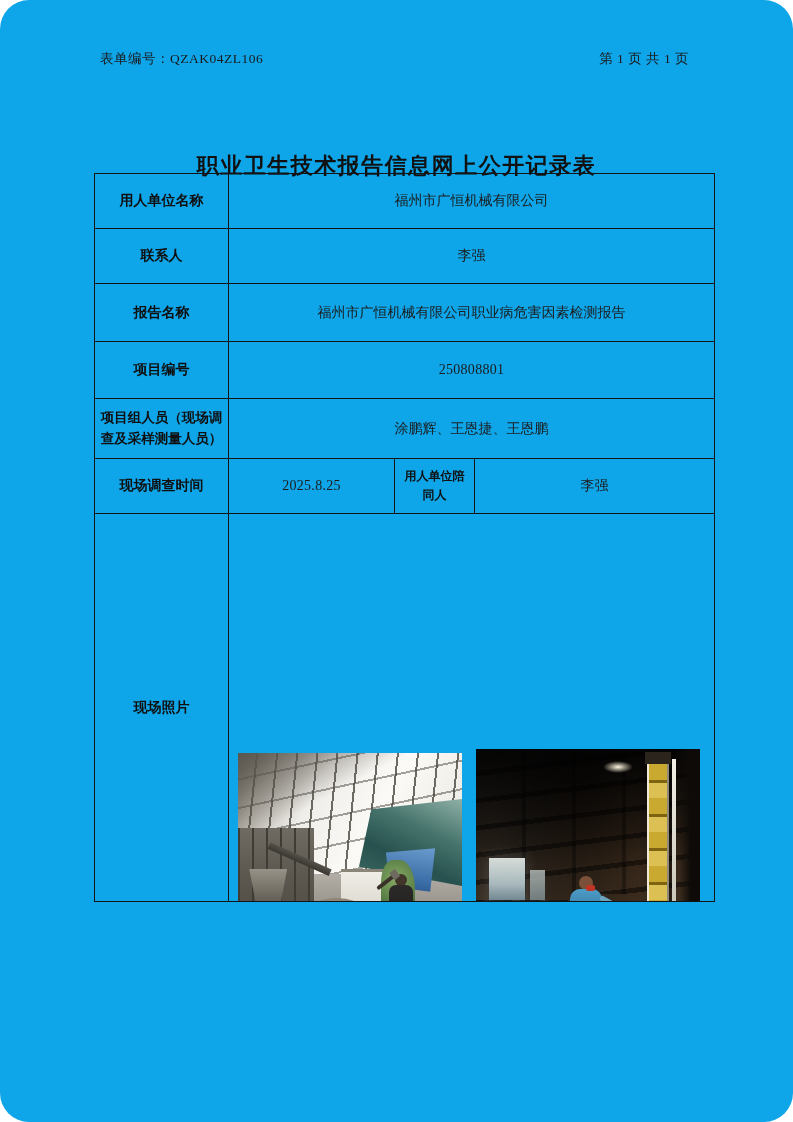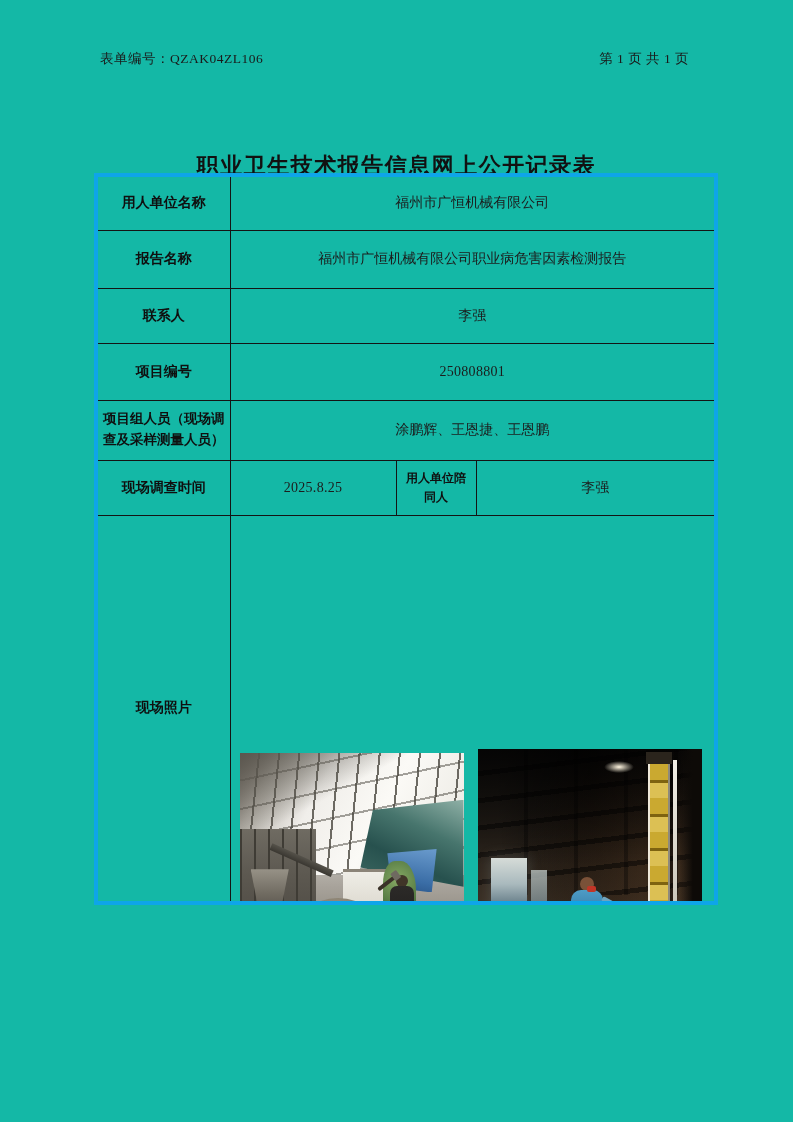--- a/index.html
+++ b/index.html
@@ -1,35 +1,35 @@
 <!DOCTYPE html>
 <html><head>
 <meta charset="utf-8">
 <style>
   html,body{margin:0;padding:0;background:#ffffff;}
   .page{
-    position:relative;width:793px;height:1122px;margin:0 auto;background:#14b8a6;
-    font-family:"Liberation Serif","DejaVu Serif",serif;color:#1a1a1a;overflow:hidden;
+    position:relative;width:793px;height:1122px;margin:0 auto;background:#0ea5e9;
+    font-family:"Liberation Serif","DejaVu Serif",serif;color:#1a1a1a;overflow:hidden;border-radius:29px;
   }
   
   .header-row{
     position:absolute;left:100px;right:104px;top:50px;
     display:flex;justify-content:space-between;align-items:baseline;
     font-size:13.5px;letter-spacing:.5px;
   }
   
   .doc-title{
     position:absolute;left:0;top:121px;width:100%;text-align:center;
     font-size:22px;font-weight:bold;letter-spacing:1.5px;color:#111;margin-top:30px;
   }
   
   table.form-table{
     position:absolute;left:94px;top:173px;
     border-collapse:collapse;table-layout:fixed;width:620px;
-    border:4px solid #0ea5e9;
+    border:1px solid #0ea5e9;
   }
   table.form-table td{
     border:1px solid #141414;text-align:center;vertical-align:middle;
     font-size:14px;padding:2px 3px;line-height:1.55;overflow:hidden;
   }
   td.lbl{font-weight:bold;color:#0f0f0f;}
   td.lbl.small{font-size:12px;padding:2px 4px;}
   td.lbl.wraplbl{padding:2px 1px;font-size:13.5px;text-align:center;font-family:Liberation Serif, serif;}
   td.val{color:#1c1c1c;font-family:Liberation Serif, serif;}
   td.num{font-size:15px;letter-spacing:.3px;}
@@ -140,27 +140,27 @@
         <col style="width:134px">
         <col style="width:166px">
         <col style="width:80px">
         <col style="width:240px">
       </colgroup>
     <tbody>
         <tr style="height:55px">
       <td class="lbl">用人单位名称</td>
       <td class="val" colspan="3">福州市广恒机械有限公司</td>
     </tr>
+    <tr style="height:55px">
+      <td class="lbl">联系人</td>
+      <td class="val" colspan="3">李强</td>
+    </tr>
     <tr style="height:58px">
       <td class="lbl">报告名称</td>
       <td class="val" colspan="3">福州市广恒机械有限公司职业病危害因素检测报告</td>
-    </tr>
-    <tr style="height:55px">
-      <td class="lbl">联系人</td>
-      <td class="val" colspan="3">李强</td>
     </tr>
     <tr style="height:57px">
       <td class="lbl">项目编号</td>
       <td class="val num" colspan="3">250808801</td>
     </tr>
     <tr style="height:60px">
       <td class="lbl wraplbl">项目组人员（现场调查及采样测量人员）</td>
       <td class="val" colspan="3">涂鹏辉、王恩捷、王恩鹏</td>
     </tr>
     <tr style="height:55px">

